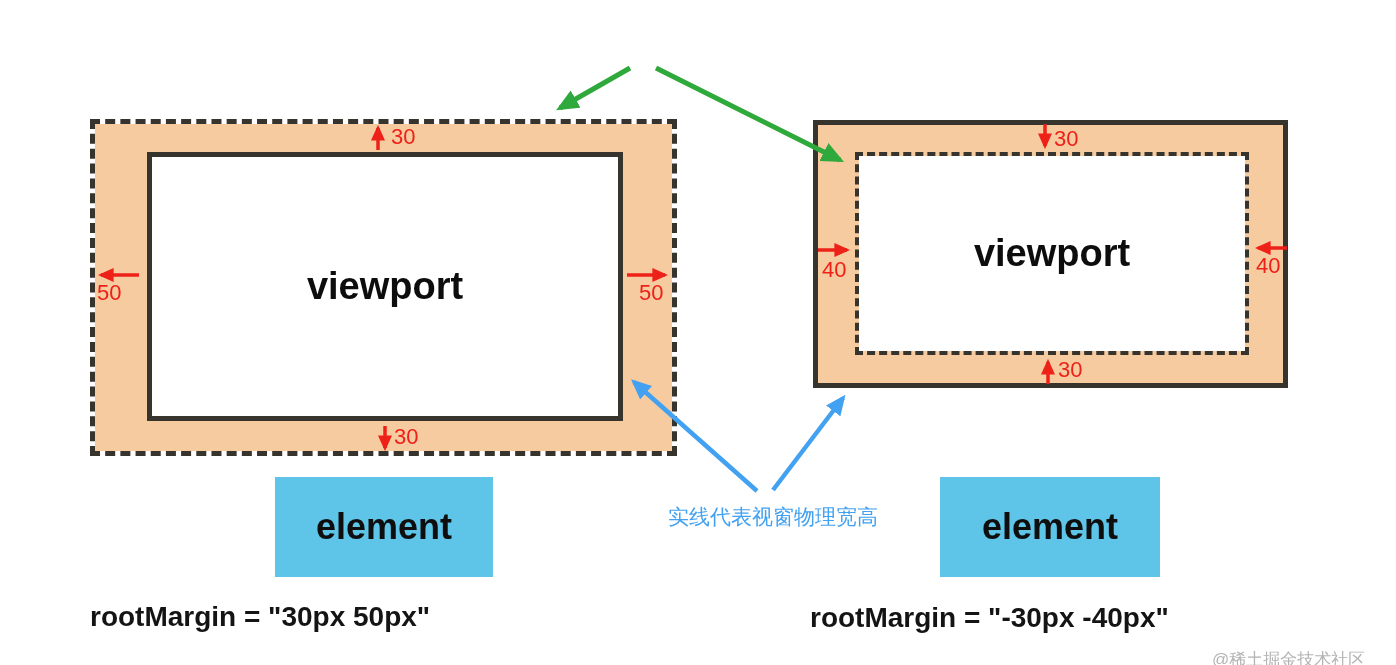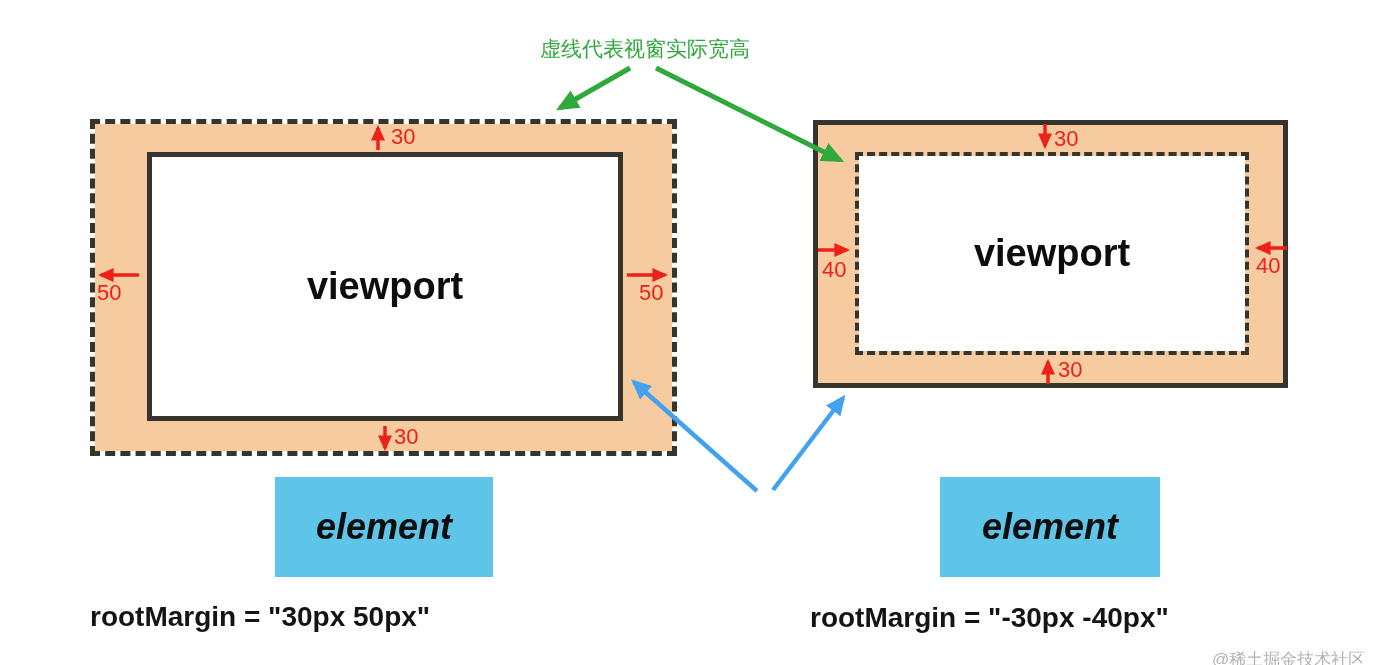--- a/index.html
+++ b/index.html
@@ -32,21 +32,21 @@
   }
   .inner-right {
     left: 37px; top: 27px; width: 394px; height: 203px;
     border: 4px dashed var(--border_dark, #36342c);
     background-clip: padding-box;
   }
   .viewport-label { font-weight: 700; font-size: 38px; color: #0d0d0d; }
   .element-box {
     position: absolute; background: var(--element_fill, #5ec4e8);
     display: flex; align-items: center; justify-content: center;
-    font-weight: 700; font-size: 36px; color: #0e0e0e; font-style: italic;
+    font-weight: 700; font-size: 36px; color: #0e0e0e;
   }
   .element-left  { left: 275px; top: 477px; width: 218px; height: 100px; }
   .element-right { left: 940px; top: 477px; width: 220px; height: 100px; }
   .caption { position: absolute; font-weight: 700; font-size: 28px; color: #141414; z-index: 6; }
   .caption-left  { left: 90px;  top: 601px; }
   .caption-right { left: 810px; top: 602px; }
   
   .note { position: absolute; font-size: 21px; z-index: 6; }
   .note-green { left: 540px; top: 35px; color: var(--green, #2fa83c); }
   .note-blue  { left: 668px; top: 503px; color: var(--blue, #42a1f0); }
@@ -89,21 +89,21 @@
   <div class="element-box element-left">
     <span>element</span>
   </div>
   <div class="element-box element-right">
     <span>element</span>
   </div>
 
   <div class="caption caption-left">rootMargin = "30px 50px"</div>
   <div class="caption caption-right">rootMargin = "-30px -40px"</div>
 
-  <div class="note note-green">虚线代表视窗实际宽高</div>
+  <div class="note note-blue">实线代表视窗物理宽高</div>
 
   <div class="mlabel ml-l-top">30</div>
   <div class="mlabel ml-l-left">50</div>
   <div class="mlabel ml-l-right">50</div>
   <div class="mlabel ml-l-bottom">30</div>
   <div class="mlabel ml-r-top">30</div>
   <div class="mlabel ml-r-left">40</div>
   <div class="mlabel ml-r-right">40</div>
   <div class="mlabel ml-r-bottom">30</div>
 

